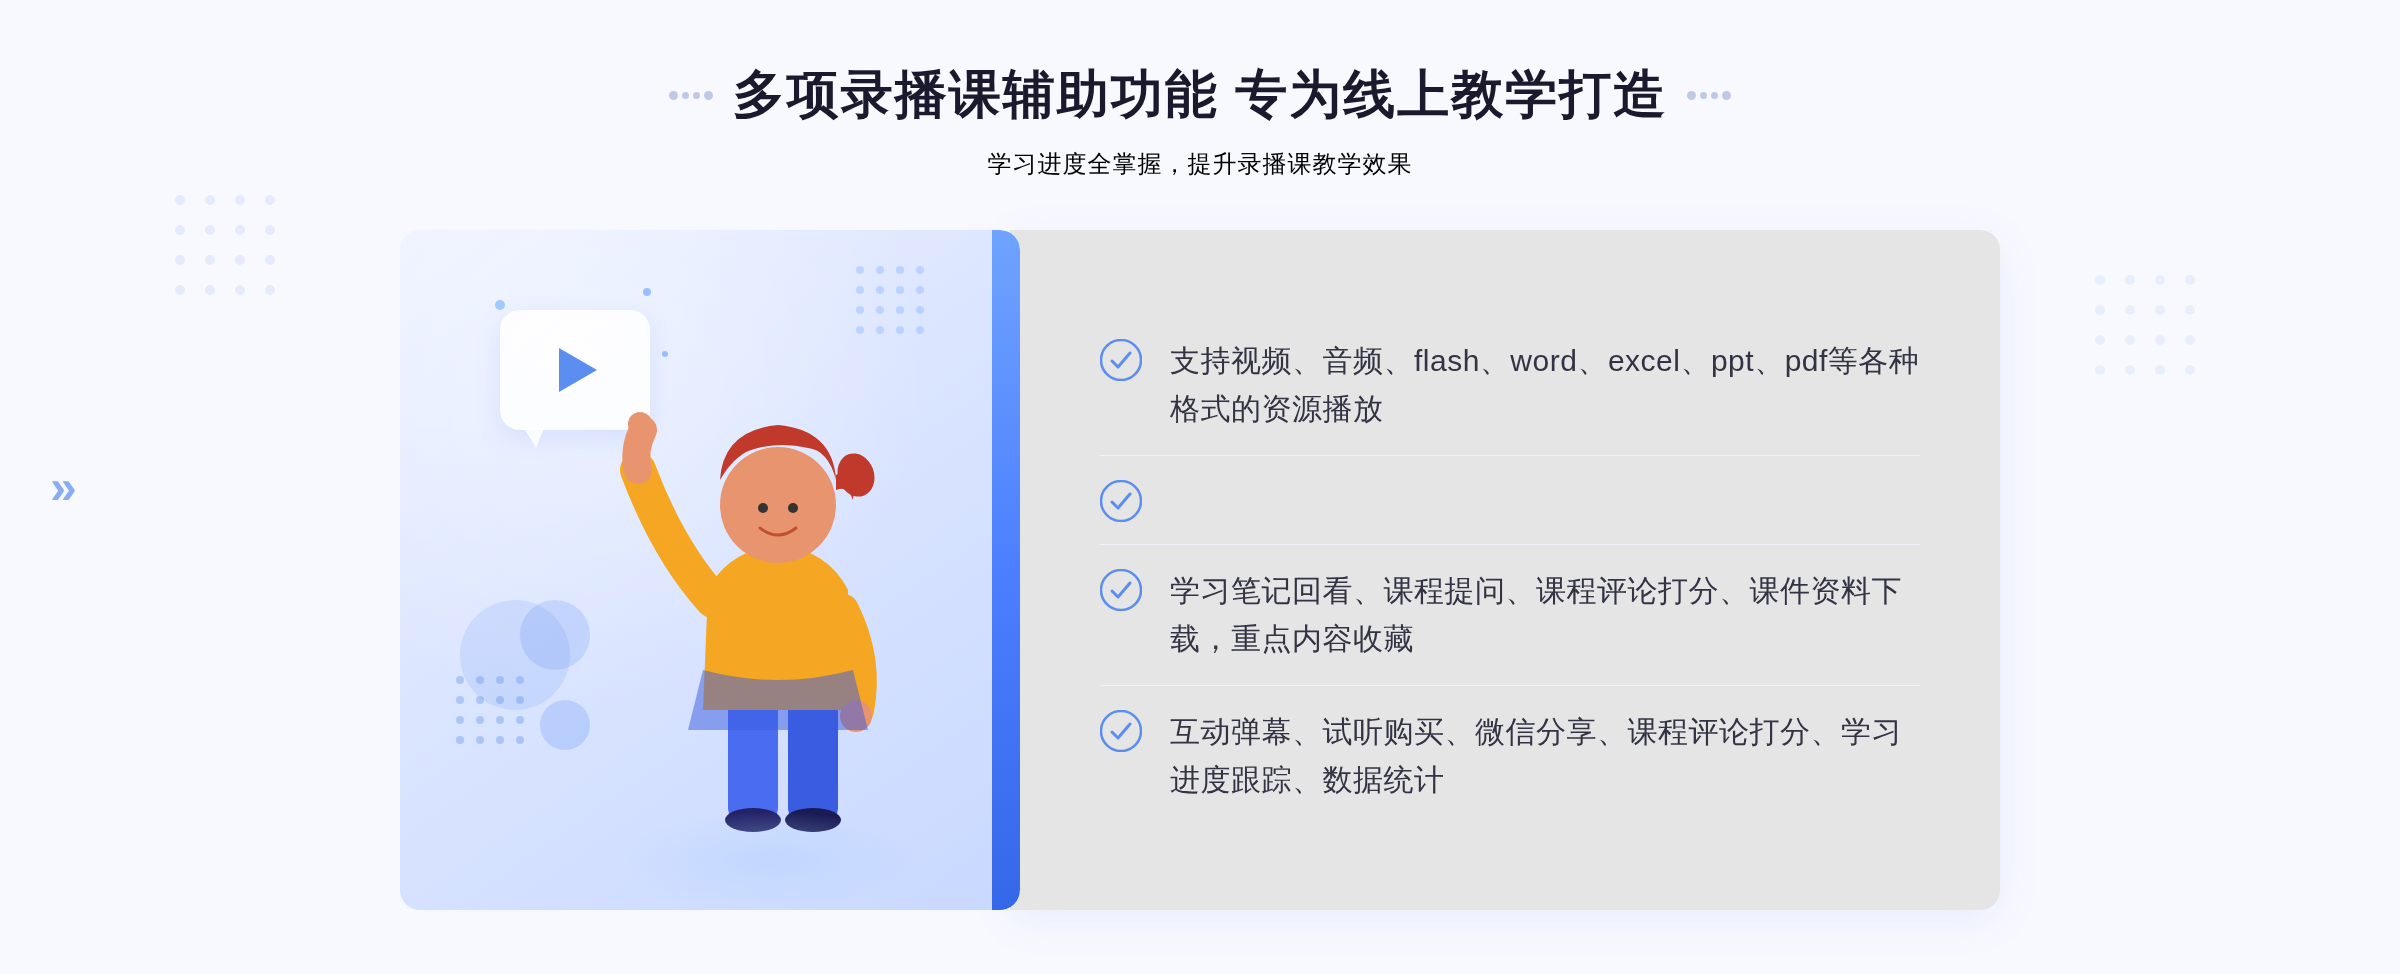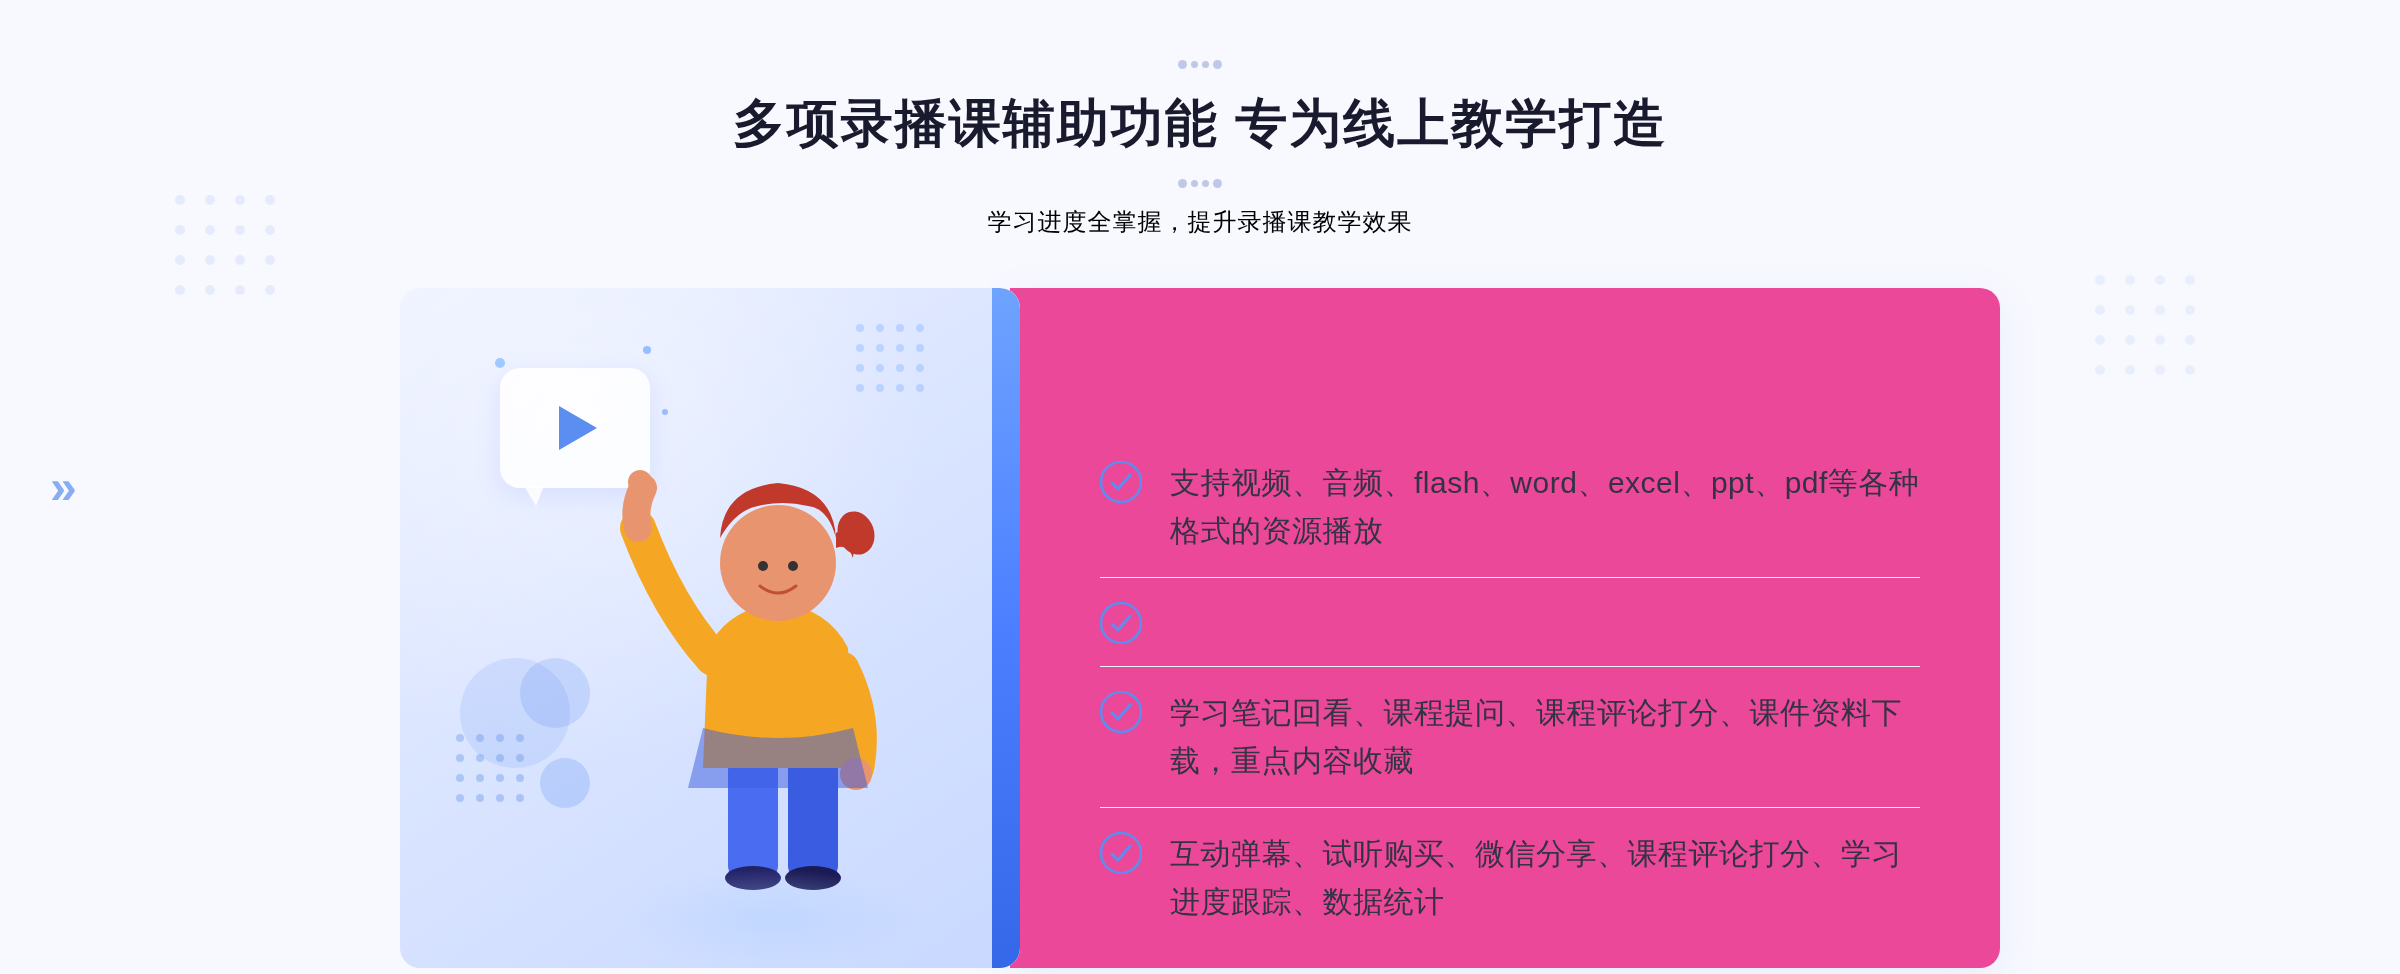--- a/index.html
+++ b/index.html
@@ -49,21 +49,20 @@
     .main-title {
       font-size: 52px;
       font-weight: 600;
       color: #1a1a2e;
       letter-spacing: 2px;
       margin-bottom: 18px;
       display: flex;
       align-items: center;
       justify-content: center;
       gap: 20px;
-      flex-direction: column;
     }
 
     .title-dots {
       display: flex;
       gap: 4px;
       align-items: center;
     }
 
     .title-dot {
       width: 7px;
@@ -171,26 +170,26 @@
       top: 0;
       bottom: 0;
       width: 28px;
       background: linear-gradient(180deg, #6fa3ff 0%, #4b7fff 50%, #3568e8 100%);
       border-radius: 0 20px 20px 0;
     }
 
     
     .features-card {
       flex: 1;
-      background: #ec4899;
+      background: #e5e5e5;
       border-radius: 0 20px 20px 0;
-      padding: 50px 80px 20px 90px;
+      padding: 50px 80px 50px 90px;
       display: flex;
       flex-direction: column;
-      justify-content: flex-end;
+      justify-content: center;
       box-shadow: 0 10px 40px rgba(100,130,220,0.1);
       margin-left: -10px;
       min-height: 680px;
     }
 
     .feature-item {
       display: flex;
       align-items: flex-start;
       gap: 28px;
       padding: 22px 0;

